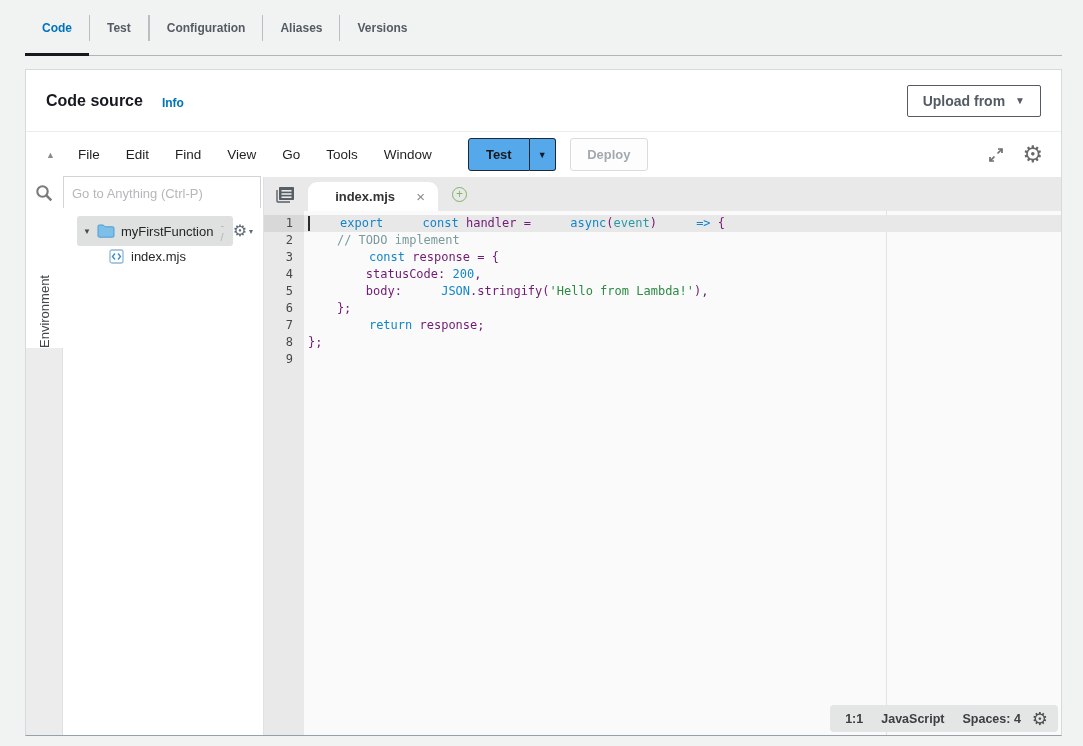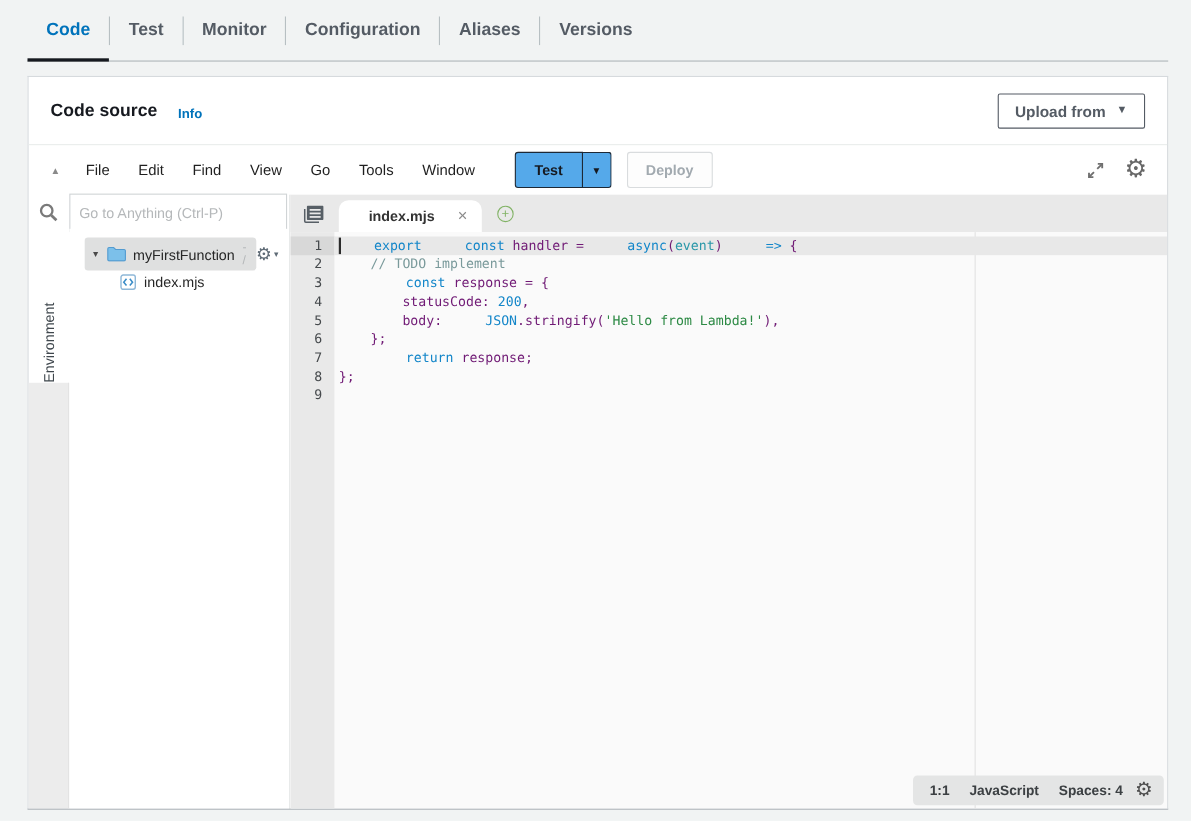--- a/index.html
+++ b/index.html
@@ -1,21 +1,21 @@
 <!DOCTYPE html>
 <html><head>
 <meta charset="utf-8">
 <style>
   * { margin:0; padding:0; box-sizing:border-box; }
   html,body { width:1083px; height:746px; background:#f1f3f3; font-family:"Liberation Sans", sans-serif; overflow:hidden; }
 
   
   .fn-tabs-wrap { position:relative; margin:0 21px 0 25px; height:56px; display:flex; align-items:stretch; }
   .fn-tabs-wrap::after { content:""; position:absolute; left:0; right:0; bottom:0; height:1px; background:#aeb6ba; }
-  .fn-tab { position:relative; display:flex; align-items:center; padding:0 17px; font-size:16px; font-weight:700; color:#545b64; cursor:pointer; }
+  .fn-tab { position:relative; display:flex; align-items:center; padding:0 17px; font-size:12px; font-weight:700; color:#545b64; cursor:pointer; }
   .fn-tab.active { color:#0073bb; }
   .fn-tab.active::after { content:""; position:absolute; left:0; right:0; bottom:0; height:3px; background:#16191f; z-index:2; }
   .fn-tab-div { width:1px; height:26px; background:#b7bfc2; align-self:center; }
 
   
   .card { margin:13px 21px 0 25px; height:667px; background:#fff; border:1px solid #d6dadd; border-bottom-color:#97a0a6; display:flex; flex-direction:column; }
 
   .card-header { height:62px; flex:0 0 62px; display:flex; align-items:center; padding:0 20px; border-bottom:1px solid #e9edec; }
   .card-title { font-size:16px; font-weight:700; color:#16191f; }
   .info-link { font-size:12px; font-weight:700; color:#0073bb; margin-left:19px; margin-top:4px; cursor:pointer; }
@@ -94,23 +94,20 @@
 
 <div class="fn-tabs-wrap">
   <div class="fn-tab active">
       <span>Code</span>
     </div>
   <div class="fn-tab-div"></div>
   <div class="fn-tab">
       <span>Test</span>
     </div>
   <div class="fn-tab-div"></div>
-  <div class="fn-tab">
-      <span>Monitor</span>
-    </div>
   <div class="fn-tab-div"></div>
   <div class="fn-tab">
       <span>Configuration</span>
     </div>
   <div class="fn-tab-div"></div>
   <div class="fn-tab">
       <span>Aliases</span>
     </div>
   <div class="fn-tab-div"></div>
   <div class="fn-tab">

